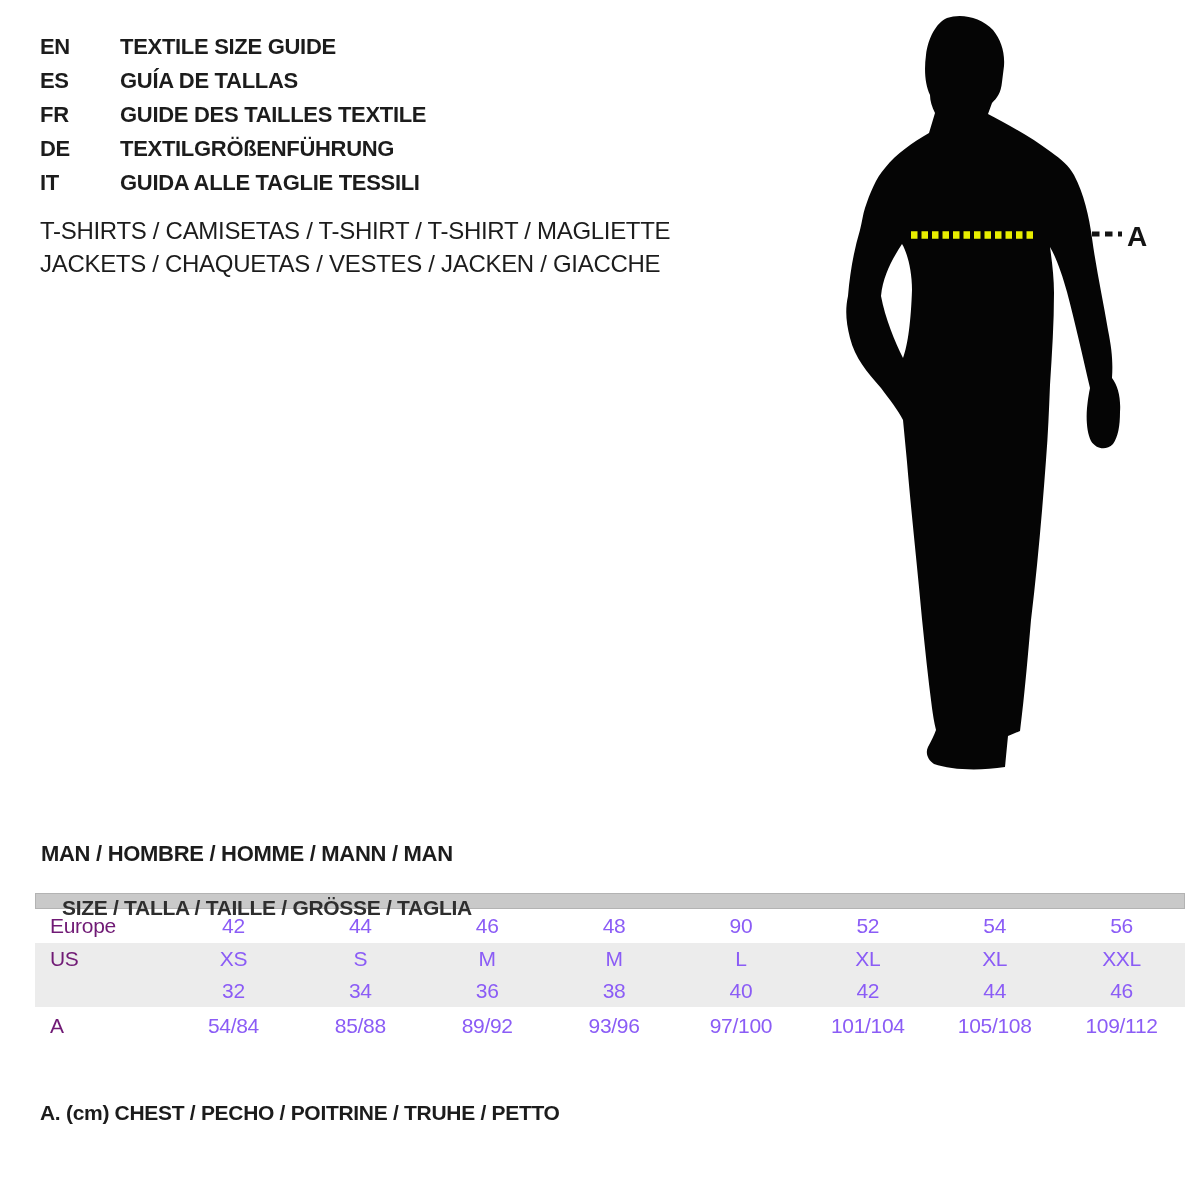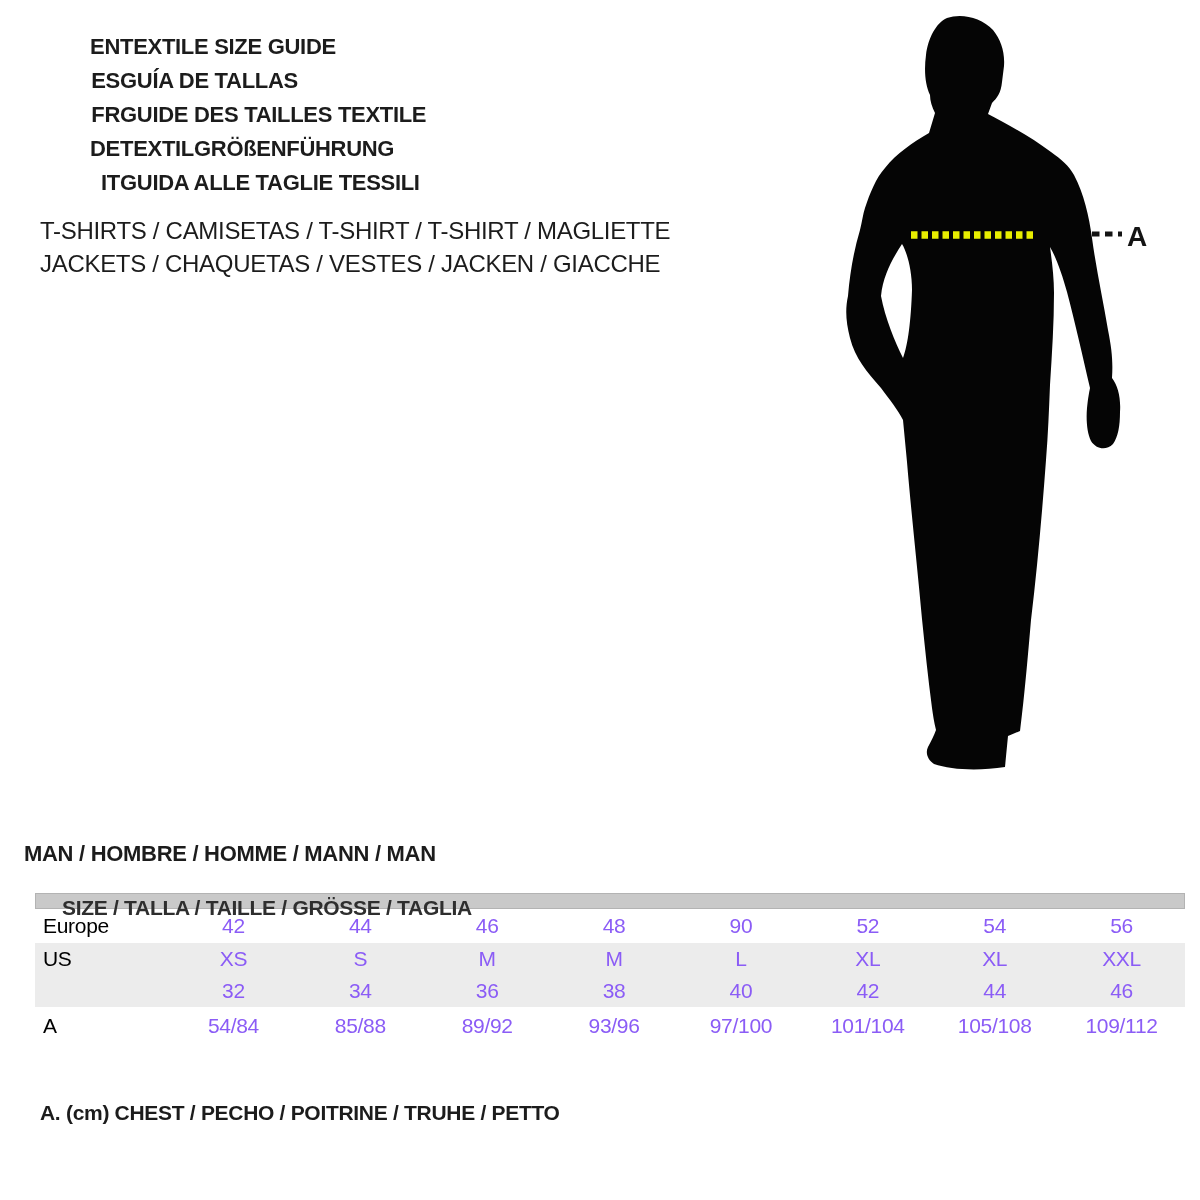--- a/index.html
+++ b/index.html
@@ -8,42 +8,42 @@
     width: 1200px;
     height: 1200px;
     background: #ffffff;
     overflow: hidden;
     font-family: "Liberation Sans", "DejaVu Sans", sans-serif;
     color: #1c1c1c;
   }
 
   
   .lang-block { position: absolute; left: 40px; top: 30px; }
-  .lang-row { display: flex; height: 34px; align-items: center; text-align: right; }
+  .lang-row { display: flex; height: 34px; align-items: center; }
   .lang-code {
     width: 80px; font-size: 22px; font-weight: 700; letter-spacing: -0.3px;
   }
   .lang-label {
     font-size: 22px; font-weight: 700; letter-spacing: -0.3px; white-space: nowrap;
   }
 
   
   .categories { position: absolute; left: 40px; top: 214px; }
   .category-line {
     font-size: 24px; font-weight: 400; letter-spacing: -0.3px;
     line-height: 33px; white-space: nowrap;
   }
 
   
   .figure { position: absolute; left: 845px; top: 0; width: 310px; height: 780px; margin: 0; }
   .figure svg { display: block; width: 310px; height: 780px; }
 
   
   .section-title {
-    position: absolute; left: 24px; top: 841px; margin: 0;
+    position: absolute; left: 41px; top: 841px; margin: 0;
     font-size: 22px; font-weight: 700; letter-spacing: -0.3px; white-space: nowrap;
   }
 
   
   .size-table { position: absolute; left: 35px; top: 893px; width: 1150px; }
   .table-header {
     box-sizing: border-box; height: 16px; line-height: 28px;
     background: #c9c9c9; border: 1px solid #b3b3b3;
     padding-left: 26px; font-size: 21px; font-weight: 700;
     letter-spacing: -0.3px; color: #2e2e2e; white-space: nowrap;
@@ -52,21 +52,21 @@
     display: grid;
     grid-template-columns: 135px repeat(8, 1fr);
     align-items: center;
   }
   .trow.shaded { background: #ececec; }
   .r-europe { height: 34px; }
   .r-us     { height: 32px; }
   .r-mid    { height: 32px; }
   .r-a      { height: 38px; }
   .rlabel {
-    padding-left: 8px; font-size: 21px; letter-spacing: -0.3px; color: #000000;
+    padding-left: 8px; font-size: 21px; letter-spacing: -0.3px; color: #701a75; margin-left: 7px;
   }
   .cell {
     text-align: center; font-size: 21px; letter-spacing: -0.3px; color: #8b5cf6;
   }
 
   
   .footnote {
     position: absolute; left: 40px; top: 1101px;
     font-size: 21px; font-weight: 700; letter-spacing: -0.3px; white-space: nowrap;
   }

